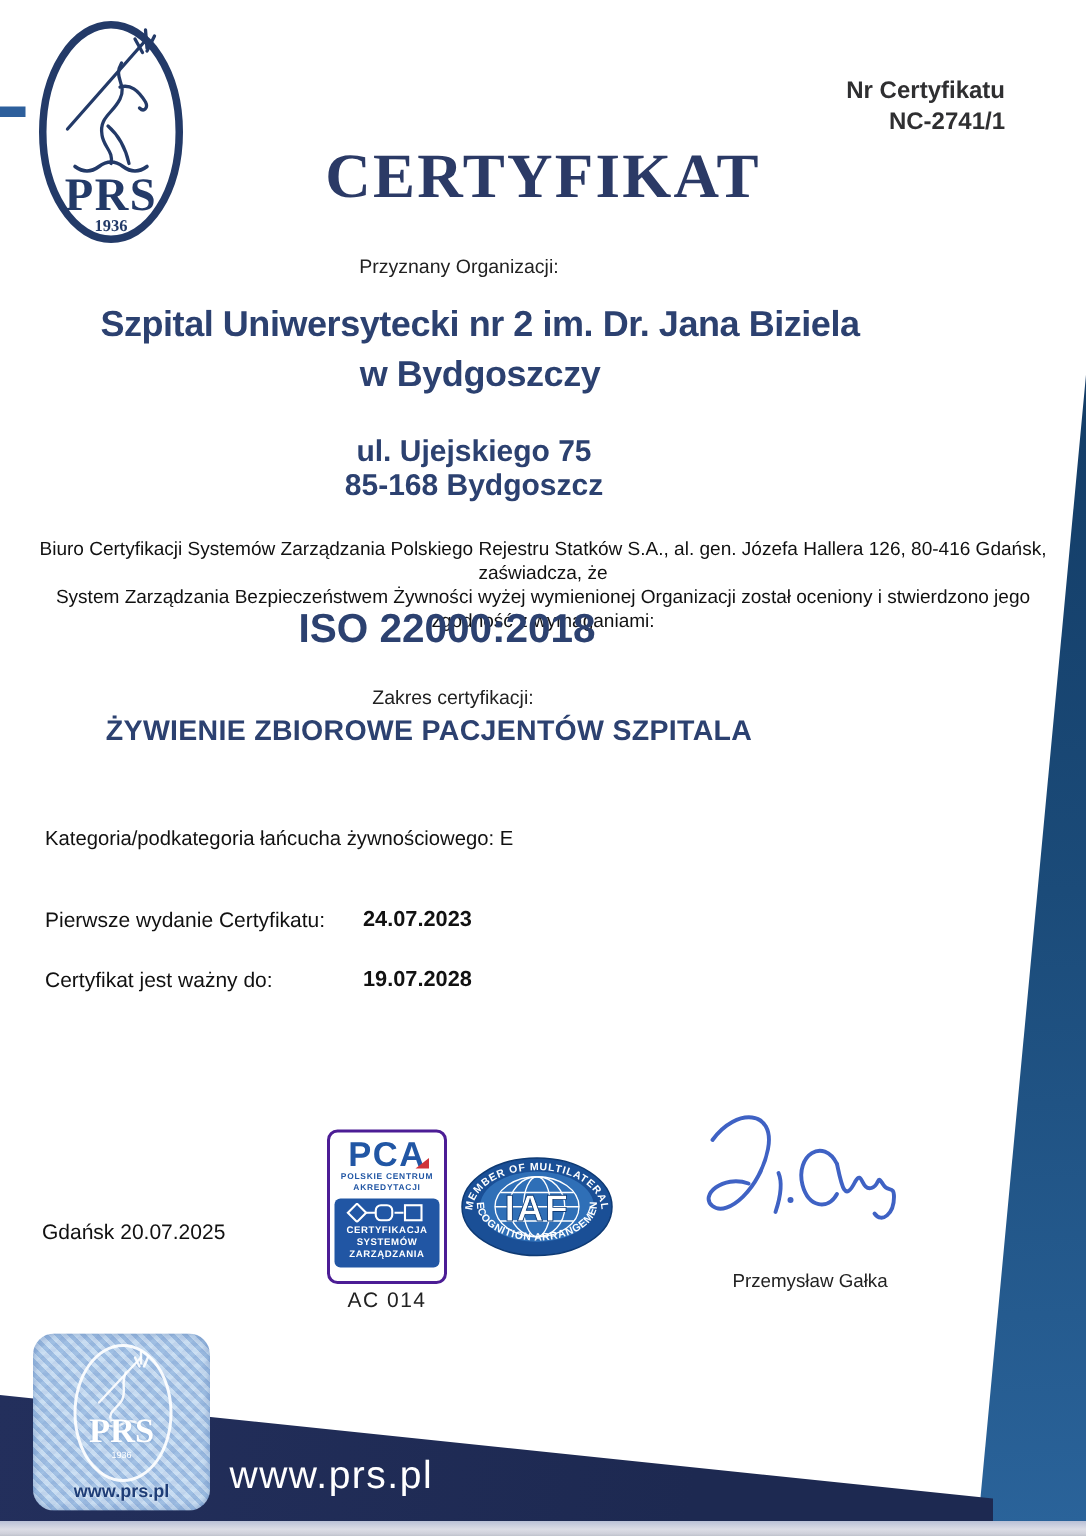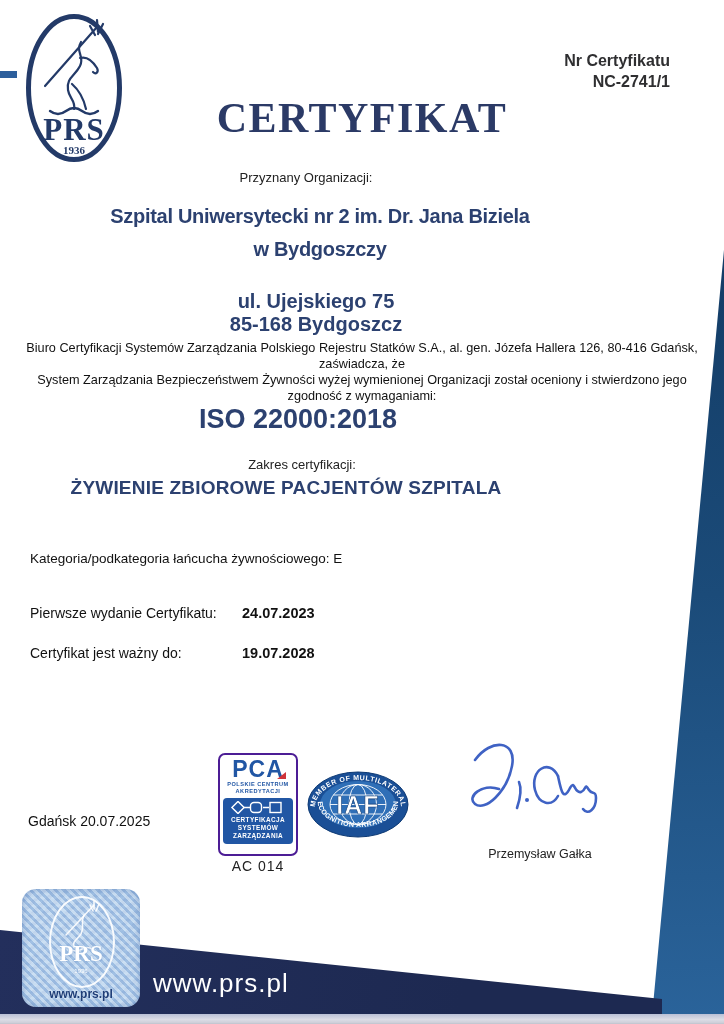--- a/index.html
+++ b/index.html
@@ -14,23 +14,23 @@
   .edge-dash{left:0;top:71px;width:17px;height:7px;background:#2d5f9c;}
   
   .prs-logo{left:24px;top:12px;width:100px;height:152px;}
   
   .cert-no{right:54px;top:50px;text-align:right;font-weight:bold;font-size:16px;line-height:21px;color:#2f2f31;}
   
   .title{left:0;top:94px;width:724px;text-align:center;
     font-family:"Liberation Serif", serif;font-weight:bold;font-size:42px;
     letter-spacing:1.5px;color:#2b3a66;}
   .granted{left:0;top:170px;width:612px;text-align:center;font-size:13px;color:#222;}
-  .org{left:0;top:200px;width:640px;text-align:center;font-weight:bold;font-size:20px;line-height:33px;color:#2c4170;letter-spacing:-0.3px;}
+  .org{left:0;top:200px;width:640px;text-align:center;font-weight:bold;font-size:24px;line-height:33px;color:#2c4170;letter-spacing:-0.3px;}
   .addr{left:0;top:290px;width:632px;text-align:center;font-weight:bold;font-size:20px;line-height:23px;color:#2c4170;}
-  .bodytext{left:15px;top:340px;width:694px;text-align:center;font-size:12.7px;line-height:16px;color:#111;}
+  .bodytext{left:15px;top:358px;width:694px;text-align:center;font-size:12.7px;line-height:16px;color:#111;}
   .standard{left:0;top:404px;width:596px;text-align:center;font-weight:bold;font-size:27px;color:#2c4170;}
   .scope-label{left:0;top:457px;width:604px;text-align:center;font-size:13px;color:#222;}
   .scope{left:0;top:477px;width:572px;text-align:center;font-weight:bold;font-size:19px;color:#2c4170;letter-spacing:0.2px;}
   .category{left:30px;top:551px;font-size:13.5px;color:#111;}
   .field-label{font-size:14px;color:#111;}
   .field-value{font-weight:bold;font-size:14.5px;color:#111;}
   .row-issue{top:605px;}
   .row-valid{top:645px;}
   .lbl{left:30px;}
   .val{left:242px;}

